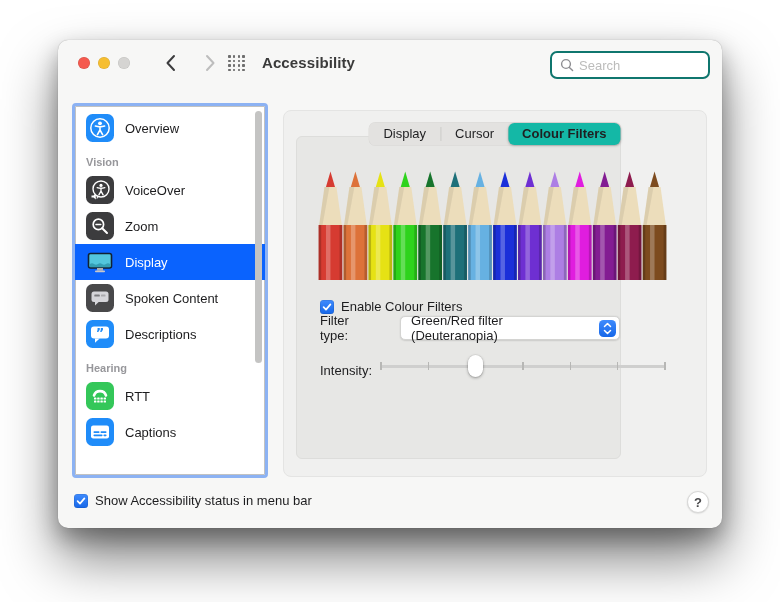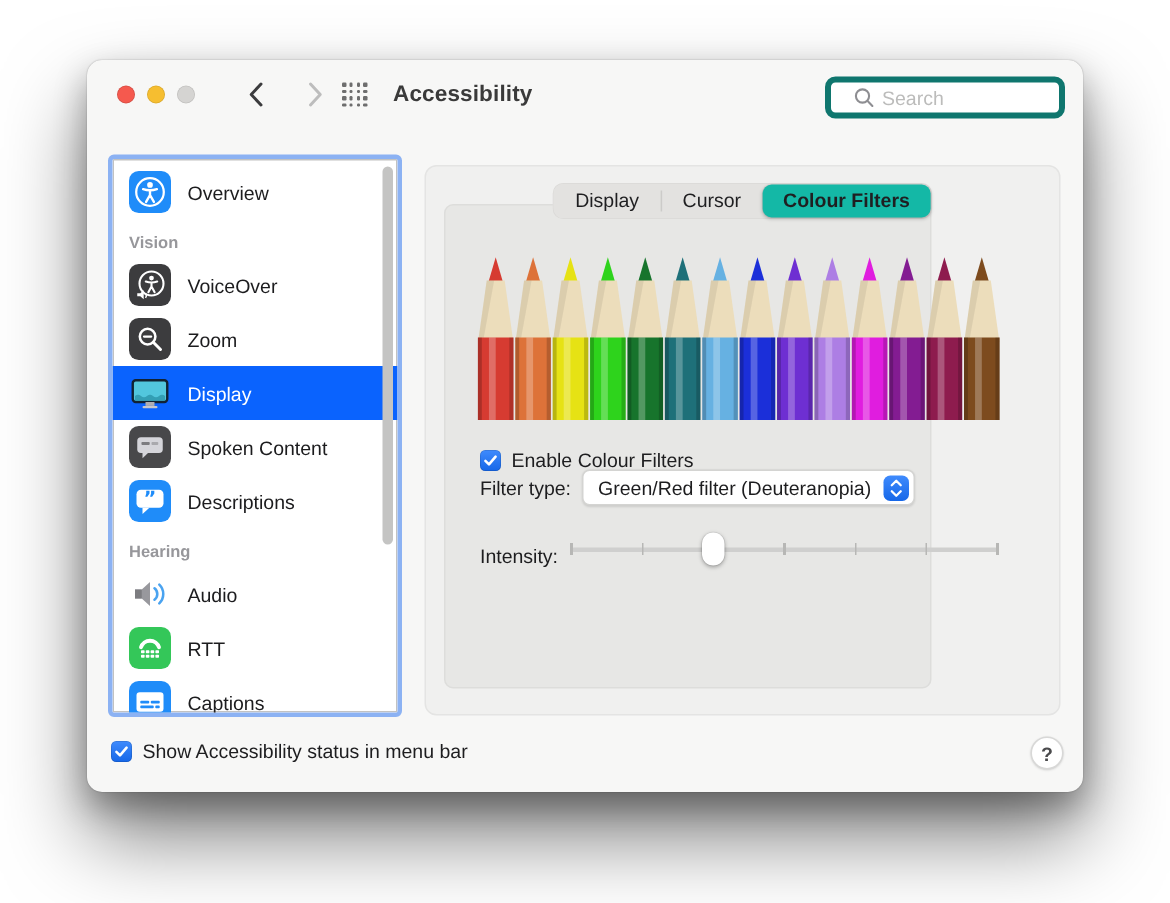--- a/index.html
+++ b/index.html
@@ -18,21 +18,21 @@
   .light.close { background:#f5594e; box-shadow:inset 0 0 0 0.5px rgba(0,0,0,0.15); }
   .light.min   { background:#f6be30; box-shadow:inset 0 0 0 0.5px rgba(0,0,0,0.12); }
   .light.zoomw { background:#d5d4d2; box-shadow:inset 0 0 0 0.5px rgba(0,0,0,0.10); }
   .navbtns { position:absolute; left:100px; top:11px; display:flex; gap:16px; }
   .navbtn { width:24px; height:24px; display:flex; align-items:center; justify-content:center; }
   .toolbar-grid { position:absolute; left:170px; top:15px; width:17px; height:16px;
     display:grid; grid-template-columns:repeat(4,1fr); gap:2px; }
   .toolbar-grid i { width:2.6px; height:2.6px; background:#6e6e6e; border-radius:0.8px; }
   .win-title { position:absolute; left:204px; top:14px; font-size:15px; font-weight:700; color:#3a3a3a; letter-spacing:0.1px; }
   .searchbox { position:absolute; left:492px; top:11px; width:160px; height:28px; background:#ffffff;
-    border:4px solid #0f766e; border-radius:7px; display:flex; align-items:center; padding:0 8px; gap:5px;justify-content:flex-end; }
+    border:2px solid #0f766e; border-radius:7px; display:flex; align-items:center; padding:0 8px; gap:5px; }
   .searchbox input { border:none; outline:none; background:transparent; font-size:13px; width:110px;
     font-family:inherit; color:#333; }
   .searchbox input::placeholder { color:#bcbcbb; }
 
   
   .sidebar { position:absolute; left:14px; top:63px; width:196px; height:375px; background:#ffffff;
     border:3px solid #8cb2f3; border-radius:4px; overflow:hidden;
     box-shadow:inset 0 0 0 1px #c2c2c1; }
   .side-scroll { position:relative; width:100%; height:100%; padding-top:4px; overflow:hidden; }
   .side-item { height:36px; display:flex; align-items:center; gap:11px; padding-left:11px;
@@ -64,21 +64,21 @@
   .ctl-row { position:absolute; left:23px; display:flex; align-items:center; font-size:13px; color:#1d1d1f; }
   .row-enable { top:162px; }
   .row-filter { top:176px; }
   .row-intensity { top:217px;align-items:flex-end; }
 
   .checkbox { width:14px; height:14px; border-radius:3.5px;
     background:linear-gradient(#3f8bfd,#1667e8); box-shadow:inset 0 0 0 0.5px rgba(0,0,0,0.15);
     display:flex; align-items:center; justify-content:center; margin-right:7px; flex:0 0 14px; }
   .checkbox svg { width:10px; height:10px; }
 
-  .popup { margin-left:7px; height:24px; background:#ffffff; border:1px solid #d4d4d2; border-radius:5px;
+  .popup { margin-left:20px; height:24px; background:#ffffff; border:1px solid #d4d4d2; border-radius:5px;
     display:flex; align-items:center; padding:0 3px 0 10px; gap:8px;
     box-shadow:0 0.5px 1.5px rgba(0,0,0,0.12); font-size:13px; color:#1d1d1f; }
   .popup-stepper { width:17px; height:17px; border-radius:4.5px;
     background:linear-gradient(#3f8bfd,#1667e8); display:flex; flex-direction:column;
     align-items:center; justify-content:center; gap:1px; }
   .popup-stepper svg { width:9px; height:6px; display:block; }
 
   .slider { position:relative; width:284px; height:24px; margin-left:9px; }
   .slider .track { position:absolute; left:0; right:0; top:10.5px; height:3px;
     background:#cfcfce; border-radius:2px; }
@@ -213,31 +213,20 @@
               <svg viewBox="0 0 28 28">
                 <rect width="28" height="28" rx="6.5" fill="#1f8cf9"></rect>
     <rect x="5" y="6.5" width="18" height="12" rx="3" fill="#fff"></rect>
     <path d="M9 18.5 v4.2 l4.6 -4.2 z" fill="#fff"></path>
     <text x="14" y="16.5" text-anchor="middle" font-size="13" font-weight="bold" fill="#1f8cf9" font-family="DejaVu Sans, sans-serif">”</text>
               </svg>
             </span>
             <span>Descriptions</span>
           </div>
           <div class="side-header">Hearing</div>
-          <div class="side-item">
-            <span class="side-icon">
-              <svg viewBox="0 0 28 28">
-    <path d="M4 11 h4.5 L14 6 v16 L8.5 17 H4 z" fill="#98989d"></path>
-    <path d="M4 11 h4.5 v6 H4 z" fill="#7c7c80"></path>
-    <path d="M17 10.2 a4.8 4.8 0 0 1 0 7.6" fill="none" stroke="#4aa3f0" stroke-width="1.7" stroke-linecap="round"></path>
-    <path d="M20.2 7.8 a8.6 8.6 0 0 1 0 12.4" fill="none" stroke="#4aa3f0" stroke-width="1.7" stroke-linecap="round"></path>
-              </svg>
-            </span>
-            <span>Audio</span>
-          </div>
           <div class="side-item">
             <span class="side-icon">
               <svg viewBox="0 0 28 28">
                 <rect width="28" height="28" rx="6.5" fill="#34c759"></rect>
     <path d="M8 13.5 a6.3 6.3 0 0 1 12 0" fill="none" stroke="#fff" stroke-width="2.6" stroke-linecap="round"></path>
     <g fill="#fff">
       <rect x="8" y="15.5" width="2.4" height="2" rx="0.5"></rect>
                   <rect x="11.2" y="15.5" width="2.4" height="2" rx="0.5"></rect>
       <rect x="14.4" y="15.5" width="2.4" height="2" rx="0.5"></rect>
                   <rect x="17.6" y="15.5" width="2.4" height="2" rx="0.5"></rect>

